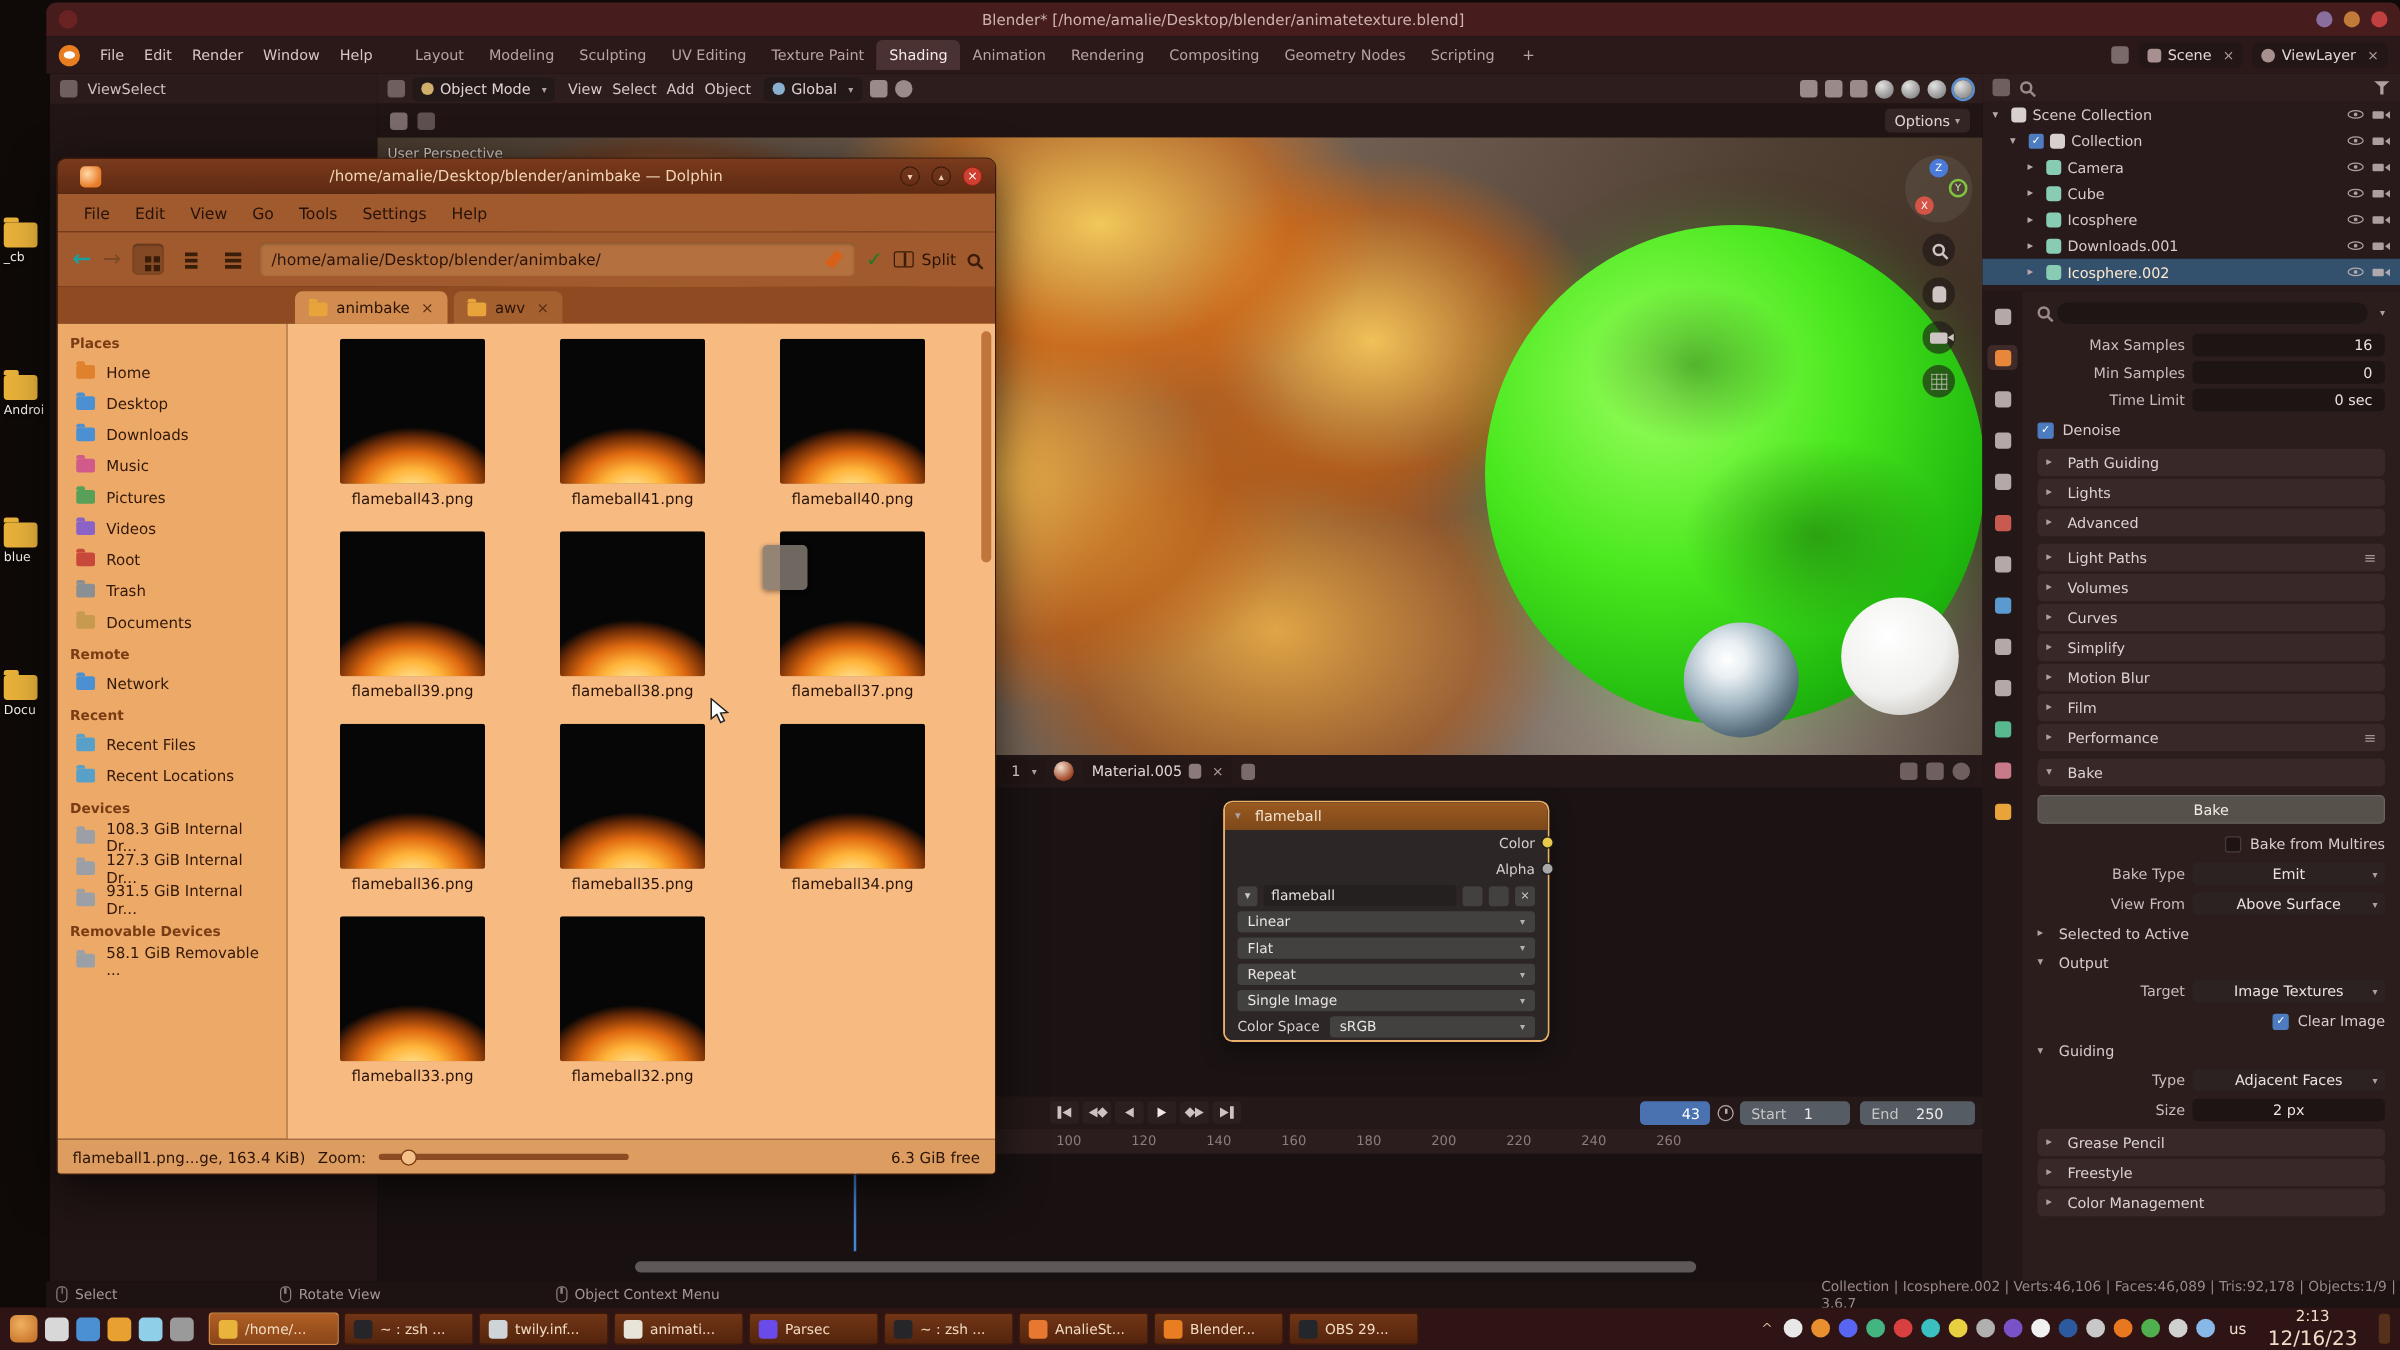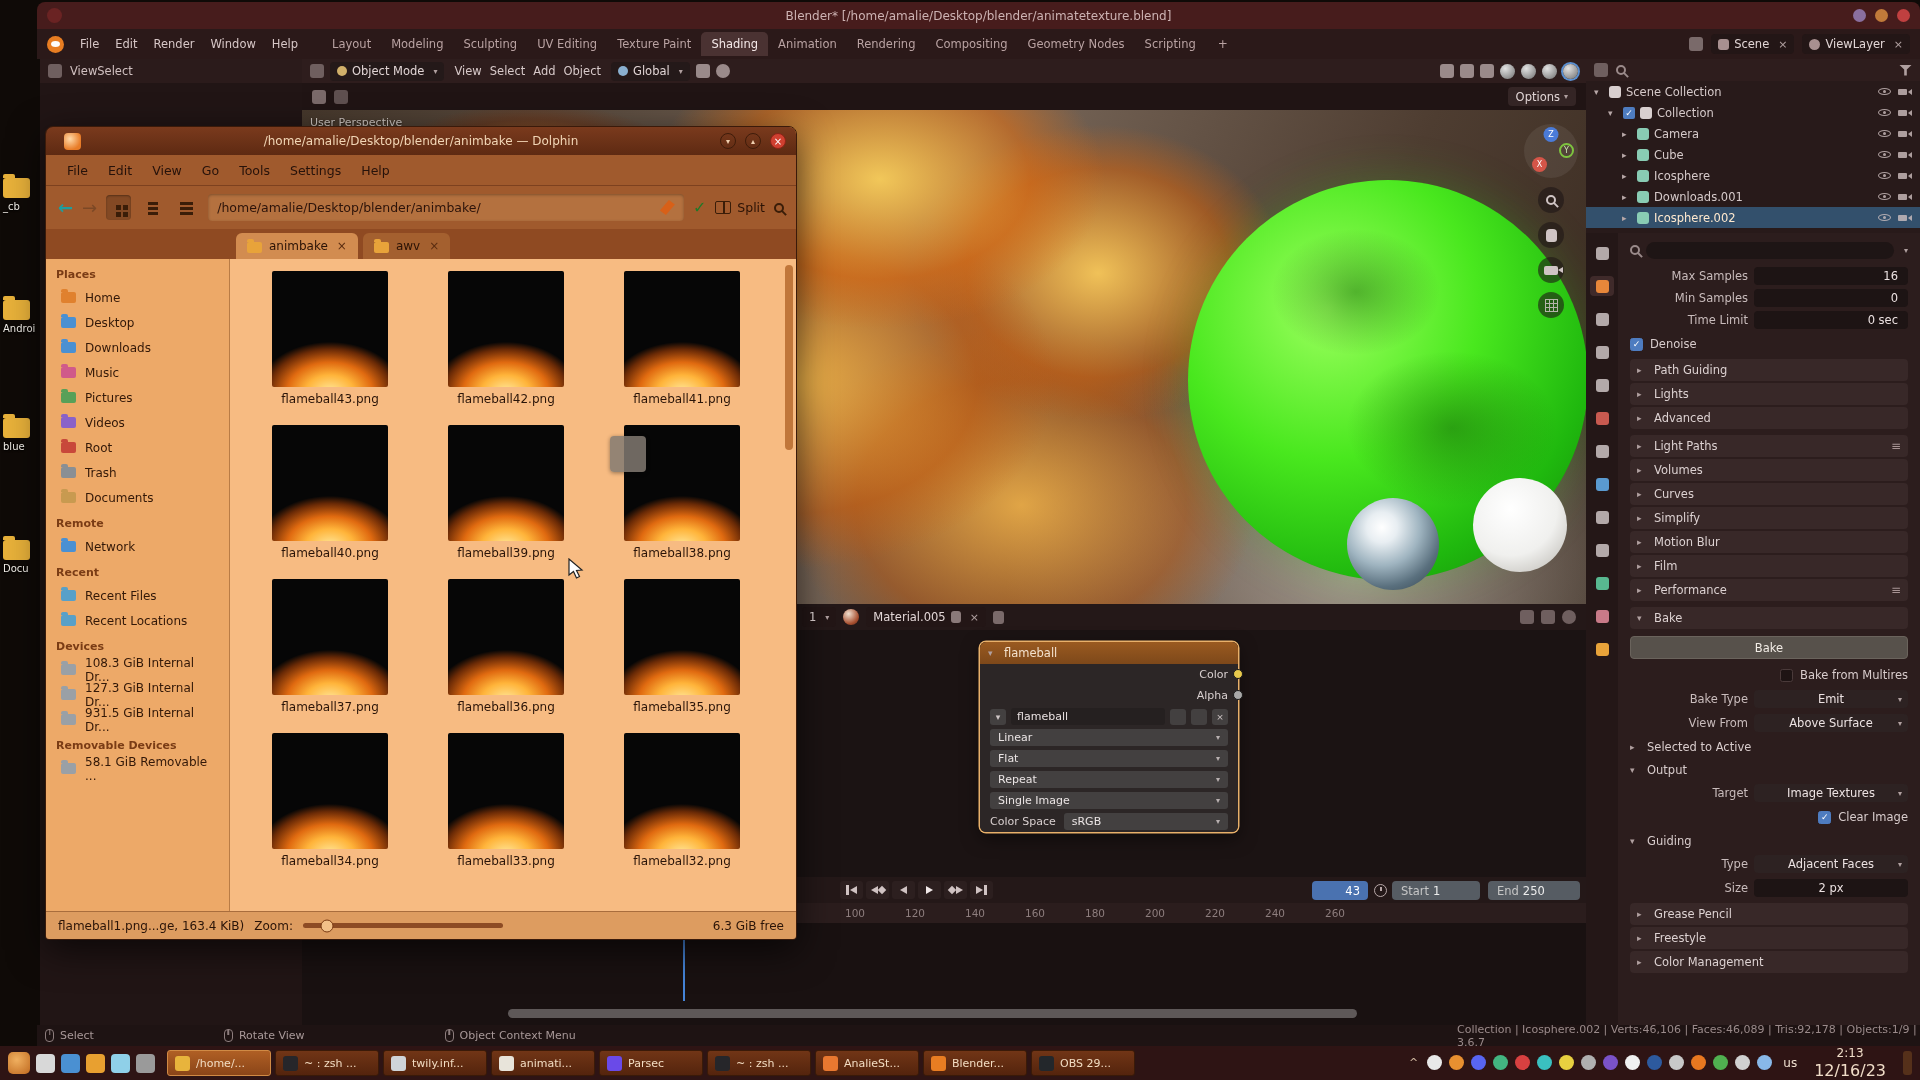--- a/index.html
+++ b/index.html
@@ -103,21 +103,21 @@
   .playbtns{position:absolute;left:538px;top:4px;display:flex;gap:3px}
   .pb{width:23px;height:18px;display:flex;align-items:center;justify-content:center;gap:1px;color:#cfc2c2;background:#2c1f1f;border-radius:3px}
   .pb.play{color:#f0e8e8}
   .tri-r{width:0;height:0;border-left:7px solid currentColor;border-top:4.5px solid transparent;border-bottom:4.5px solid transparent}
   .tri-l{width:0;height:0;border-right:7px solid currentColor;border-top:4.5px solid transparent;border-bottom:4.5px solid transparent}
   .bbar{width:2.5px;height:10px;background:currentColor}
   .diam{width:6px;height:6px;background:currentColor;transform:rotate(45deg)}
   .frame-field{position:absolute;left:1010px;top:4px;width:56px;height:19px;background:#4a72b0;border-radius:4px;color:#fff;display:flex;align-items:center;justify-content:flex-end;padding:0 8px;font-size:11.5px}
   .clock-ic{position:absolute;left:1072px;top:7px;width:13px;height:13px;border:1.5px solid #b8a8a8;border-radius:50%}
   .clock-ic::after{content:"";position:absolute;left:5px;top:2px;width:1.5px;height:4px;background:#b8a8a8}
-  .se-field{position:absolute;top:4px;height:19px;background:#565c63;border-radius:4px;color:#ececec;display:flex;gap:4px;padding:0 9px;align-items:center;font-size:11.5px}
+  .se-field{position:absolute;top:4px;height:19px;background:#565c63;border-radius:4px;color:#ececec;display:flex;gap:14px;padding:0 9px;align-items:center;font-size:11.5px}
   .se-field .lab{color:#c6c6c6}
   .tl-ruler{height:20px;background:#2b1d1d;white-space:nowrap;padding-left:523px;display:flex;align-items:center}
   .tick{width:60px;text-align:center;color:#8d7d7d;font-size:10.5px;flex:none}
   .tl-canvas{position:relative;height:102px}
   .playhead{position:absolute;left:381px;top:-2px;bottom:24px;width:2px;background:#4584d8}
   .hscroll{position:absolute;left:206px;top:86px;width:849px;height:9px;background:#6f6a6a;border-radius:5px;opacity:.8}
 
   
   .bl-outliner{position:absolute;left:1586px;top:59px;width:334px;height:174px;background:#281a1a}
   .ol-header{height:22px;display:flex;align-items:center;gap:8px;padding:0 8px;background:#2e1d1d}
@@ -1015,24 +1015,20 @@
         </div>
       </div>
       <div class="d-view">
         <div class="fgrid">
 
             <div class="fitem">
               <div class="thumb"></div>
               <div class="fname">flameball43.png</div>
             </div>
 
-            <div class="fitem">
-              <div class="thumb"></div>
-              <div class="fname">flameball42.png</div>
-            </div>
 
             <div class="fitem">
               <div class="thumb"></div>
               <div class="fname">flameball41.png</div>
             </div>
 
             <div class="fitem">
               <div class="thumb"></div>
               <div class="fname">flameball40.png</div>
             </div>

